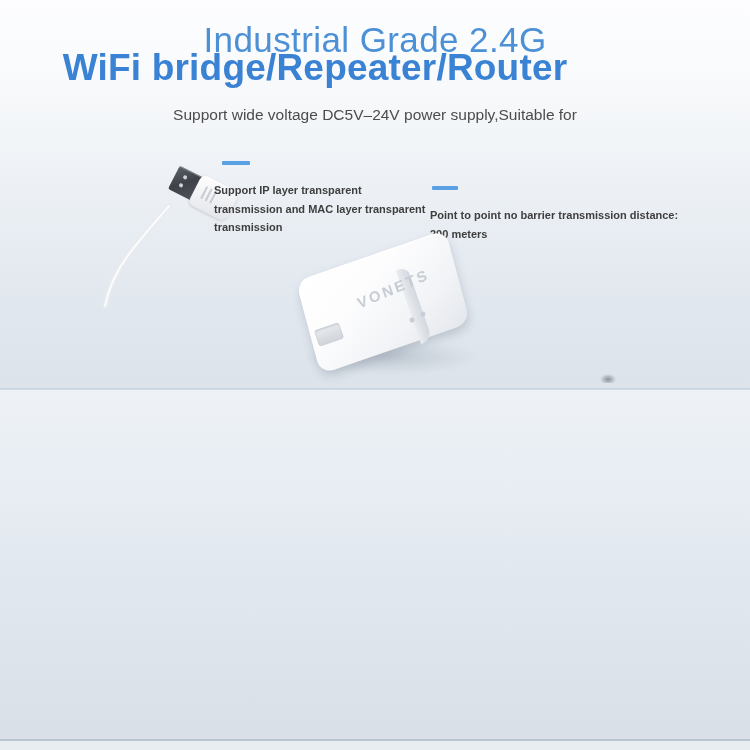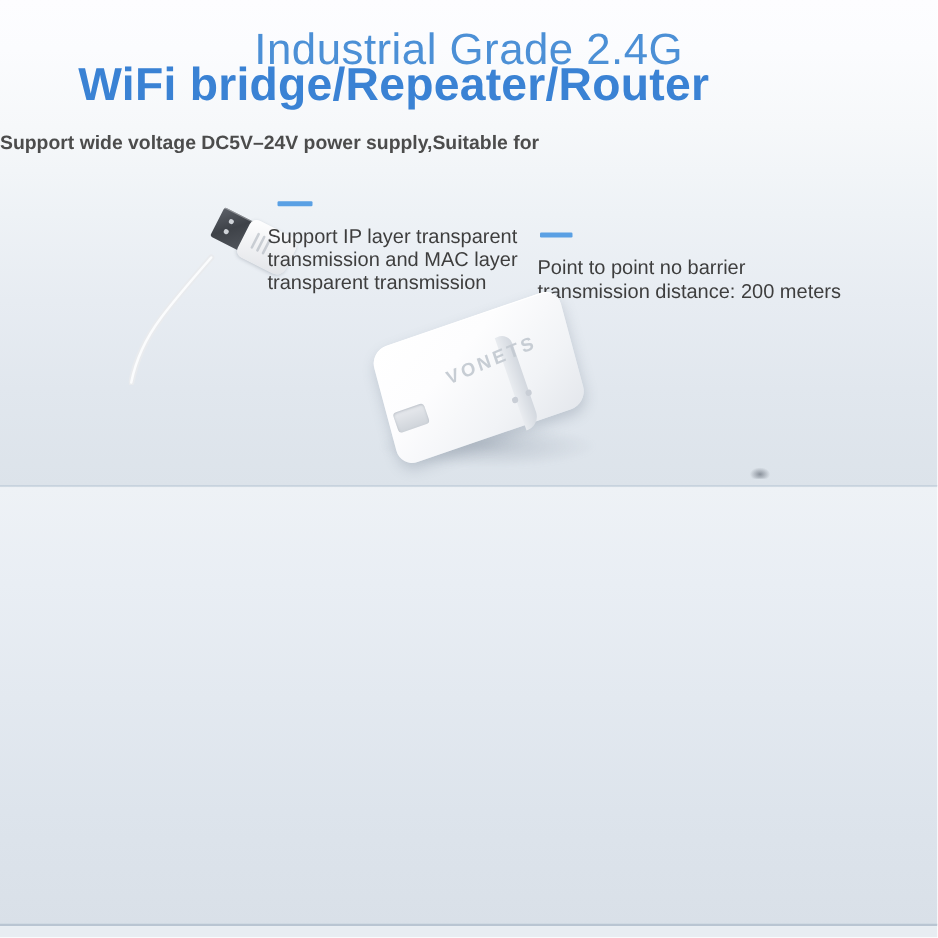--- a/index.html
+++ b/index.html
@@ -29,35 +29,35 @@
     text-align:center; font-size:35px; font-weight:400;
     color:#4c90d6; letter-spacing:.4px; line-height:44px;margin-top:16px;
   }
   .title-2 {
     position:absolute; left:0; top:45px; width:630px;
     text-align:center; font-size:37px; font-weight:700;
     color:#3a82d4; letter-spacing:.2px; line-height:46px;
   }
   .subtitle {
     position:absolute; left:0; top:100px; width:750px;
-    text-align:left; font-size:15.5px; font-weight:700;
+    text-align:center; font-size:15.5px; font-weight:400;
     color:#4c4c4c; line-height:30px;
   }
 
   
   .dash {
     position:absolute; height:4px; border-radius:1px;
     background:#5aa0e4;
   }
   #dash-left  { left:222px; top:161px; width:28px; }
   #dash-right { left:432px; top:186px; width:26px; }
 
   .callout {
-    position:absolute; font-size:16px; color:#3e3e3e;
-    line-height:18.5px; font-weight:400;
+    position:absolute; font-size:11px; color:#3e3e3e;
+    line-height:18.5px; font-weight:700;
   }
   #callout-left  { left:214px; top:181px; width:215px; }
   #callout-right { left:430px; top:206px; width:260px; }
 
   
   #usb-wrap { position:absolute; left:133px; top:160px; width:120px; height:140px; }
   #usb-plug {
     position:absolute; left:40px; top:4px; width:46px; height:30px;
     transform:rotate(27deg); transform-origin:0 50%;
   }

